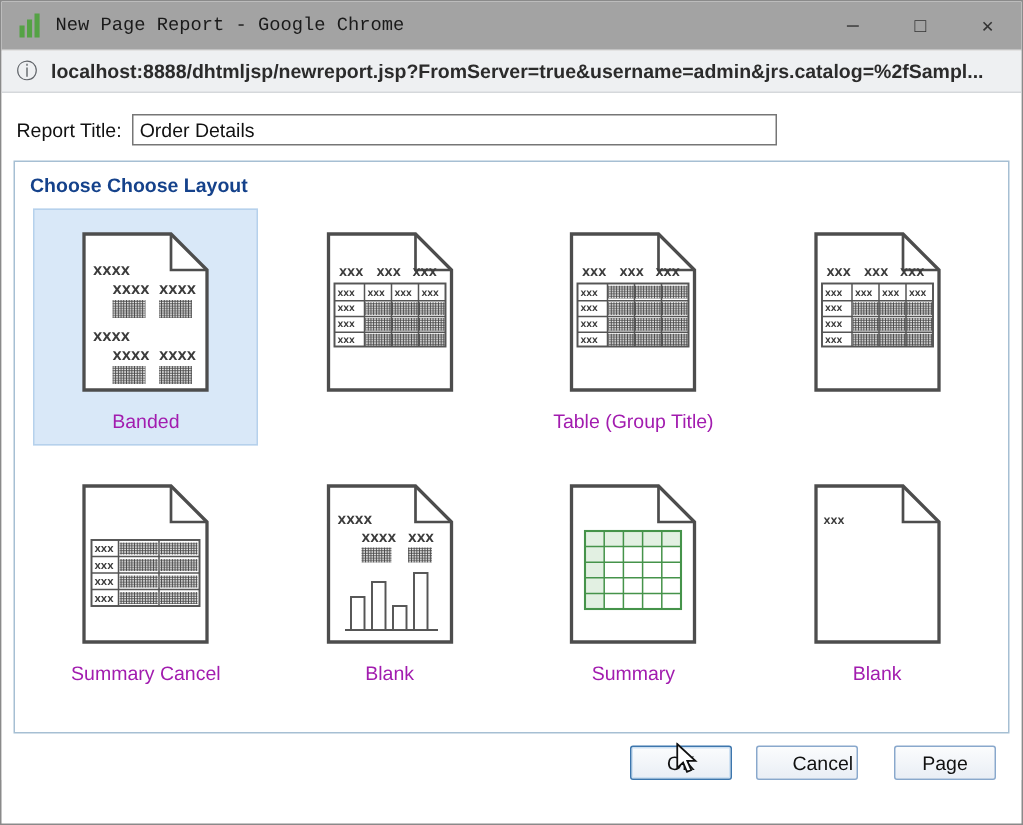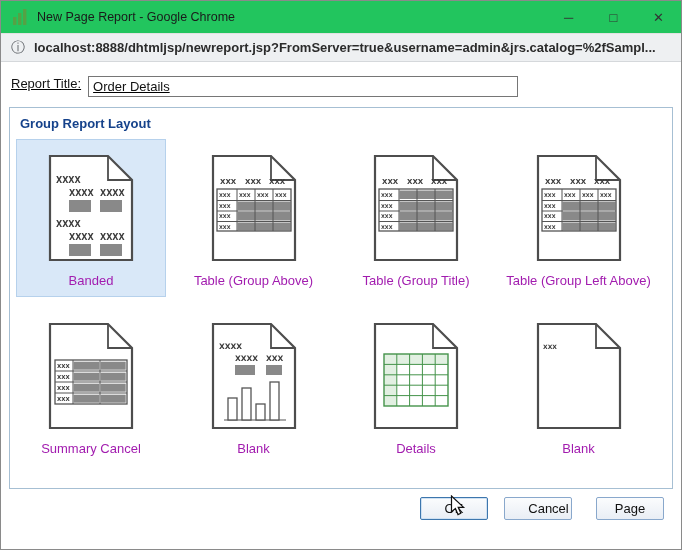--- a/index.html
+++ b/index.html
@@ -1,42 +1,42 @@
 <!DOCTYPE html>
 <html><head>
 <meta charset="utf-8">
 <style>
   * { margin:0; padding:0; box-sizing:border-box; }
   html,body { width:682px; height:550px; font-family:"Liberation Sans", sans-serif; }
   .window { position:relative; width:682px; height:550px; background:#fff; border:1px solid #8a8a8a; overflow:hidden; }
 
   
-  .titlebar { height:33px; background:#22c55e; display:flex; align-items:center; border-bottom:1px solid #e2e2e2; }
+  .titlebar { height:33px; background:#a3a3a3; display:flex; align-items:center; border-bottom:1px solid #e2e2e2;font-family:Liberation Mono, monospace; }
   .logo { width:18px; height:18px; margin:0 8px 0 10px; flex:0 0 auto; }
   .title { font-size:12.5px; color:#1a1a1a; flex:1 1 auto; white-space:nowrap; overflow:hidden; }
   .win-controls { display:flex; height:100%; }
   .win-btn { width:45px; height:100%; display:flex; align-items:center; justify-content:center;
              font-size:13px; color:#333; cursor:default; }
 
   
   .urlbar { height:28px; background:#eef0f2; border-bottom:1px solid #d5d8db; display:flex; align-items:center; padding:0 10px; }
   .info-icon { font-size:14px; color:#5f6368; margin-right:9px; }
   .url { font-size:13px; color:#2b2b2b; white-space:nowrap; overflow:hidden;font-weight:bold; }
 
   
   .content { padding:10px 8px 0 8px; background:#fff; }
-  .title-row { display:flex; align-items:flex-start; margin:4px 2px 10px 2px;text-decoration:underline; }
+  .title-row { display:flex; align-items:center; margin:4px 2px 10px 2px; }
   .title-row label { font-size:13px; color:#111; margin-right:7px; }
   .title-row input { width:430px; height:21px; border:1px solid #767676; font-size:13px;
                      font-family:"Liberation Sans", sans-serif; padding:1px 4px; color:#111; }
 
   .layout-box { border:1px solid #a6bfd3; height:382px; padding:2px 6px; }
   .legend { font-size:13px; font-weight:bold; color:#15428b; margin:6px 0 0 4px; }
   .grid { display:grid; grid-template-columns:repeat(4,1fr); row-gap:10px; margin-top:8px; }
-  .cell { display:flex; justify-content:flex-start; }
+  .cell { display:flex; justify-content:center; }
   .tile { width:150px; display:flex; flex-direction:column; align-items:center;
           padding:12px 4px 8px 4px; border:1px solid transparent; cursor:pointer; }
   .tile.selected { background:#d9e8f8; border-color:#b6d1ec; }
   .tile .label { margin-top:9px; font-size:13px; color:#a21caf; text-align:center; white-space:nowrap; }
 
   .button-row { display:flex; justify-content:flex-end; align-items:center; margin-top:8px; padding-right:9px; }
   .btn { width:68px; height:23px; font-size:13px; font-family:"Liberation Sans", sans-serif;
          color:#111; background:linear-gradient(#fbfcfd,#e9eef5); border:1px solid #89a8cc; border-radius:2px; }
   .btn-ok { border-color:#3d76ad; box-shadow:inset 0 0 0 1px #cfe1f2; }
   .btn-cancel { margin-left:16px;padding-left:21px; }
@@ -78,21 +78,21 @@
   </div>
 
   <div class="content">
 
     <div class="title-row">
       <label>Report Title:</label>
       <input type="text" value="Order Details" style="">
     </div>
 
     <div class="layout-box">
-      <div class="legend">Group Report Layout</div>
+      <div class="legend">Choose Choose Layout</div>
 
       <div class="grid">
 
         <div class="cell">
           <div class="tile selected">
             <svg width="92" height="112" viewBox="0 0 92 112">
               <path d="M5 4 H63 L87 28 V108 H5 Z" fill="#fff" stroke="#4d4d4d" stroke-width="2.2"></path>
               <path d="M63 4 V28 H87" fill="none" stroke="#4d4d4d" stroke-width="1.8"></path>
               <text x="11" y="31" font-size="8">XXXX</text>
               <text x="24" y="44" font-size="8">XXXX</text>
@@ -123,21 +123,20 @@
               <rect x="29.5" y="70.5" width="53" height="8" fill="url(#hatch)"></rect>
               <path d="M29 37 V79 M47 37 V79 M65 37 V79 M9 48.5 H83 M9 59 H83 M9 69.5 H83" stroke="#555" stroke-width="1" fill="none"></path>
               <text x="11" y="45" font-size="5">XXX</text>
                 <text x="31" y="45" font-size="5">XXX</text>
                 <text x="49" y="45" font-size="5">XXX</text>
                 <text x="67" y="45" font-size="5">XXX</text>
               <text x="11" y="55.5" font-size="5">XXX</text>
                 <text x="11" y="66" font-size="5">XXX</text>
                 <text x="11" y="76.5" font-size="5">XXX</text>
             </svg>
-            <div class="label">Table (Group Above)</div>
           </div>
         </div>
 
         <div class="cell">
           <div class="tile">
             <svg width="92" height="112" viewBox="0 0 92 112">
               <path d="M5 4 H63 L87 28 V108 H5 Z" fill="#fff" stroke="#4d4d4d" stroke-width="2.2"></path>
               <path d="M63 4 V28 H87" fill="none" stroke="#4d4d4d" stroke-width="1.8"></path>
               <text x="12" y="32" font-size="7">XXX</text>
                 <text x="37" y="32" font-size="7">XXX</text>
@@ -171,21 +170,20 @@
               <rect x="29.5" y="70.5" width="53" height="8" fill="url(#hatch)"></rect>
               <path d="M29 37 V79 M47 37 V79 M65 37 V79 M9 48.5 H83 M9 59 H83 M9 69.5 H83" stroke="#555" stroke-width="1" fill="none"></path>
               <text x="11" y="45" font-size="5">XXX</text>
                 <text x="31" y="45" font-size="5">XXX</text>
                 <text x="49" y="45" font-size="5">XXX</text>
                 <text x="67" y="45" font-size="5">XXX</text>
               <text x="11" y="55.5" font-size="5">XXX</text>
                 <text x="11" y="66" font-size="5">XXX</text>
                 <text x="11" y="76.5" font-size="5">XXX</text>
             </svg>
-            <div class="label">Table (Group Left Above)</div>
           </div>
         </div>
 
         <div class="cell">
           <div class="tile">
             <svg width="92" height="112" viewBox="0 0 92 112">
               <path d="M5 4 H63 L87 28 V108 H5 Z" fill="#fff" stroke="#4d4d4d" stroke-width="2.2"></path>
               <path d="M63 4 V28 H87" fill="none" stroke="#4d4d4d" stroke-width="1.8"></path>
               <rect x="10" y="40" width="72" height="44" fill="#fff" stroke="#555" stroke-width="1.3"></rect>
               <rect x="28.7" y="41.7" width="25.5" height="8" fill="url(#hatch)"></rect>
@@ -229,21 +227,21 @@
         <div class="cell">
           <div class="tile">
             <svg width="92" height="112" viewBox="0 0 92 112">
               <path d="M5 4 H63 L87 28 V108 H5 Z" fill="#fff" stroke="#4d4d4d" stroke-width="2.2"></path>
               <path d="M63 4 V28 H87" fill="none" stroke="#4d4d4d" stroke-width="1.8"></path>
               <rect x="14" y="34" width="64" height="10.4" fill="#e2f0e2"></rect>
               <rect x="14" y="34" width="12.8" height="52" fill="#e2f0e2"></rect>
               <rect x="14" y="34" width="64" height="52" fill="none" stroke="#45934a" stroke-width="1.4"></rect>
               <path d="M26.8 34 V86 M39.6 34 V86 M52.4 34 V86 M65.2 34 V86 M14 44.4 H78 M14 54.8 H78 M14 65.2 H78 M14 75.6 H78" stroke="#45934a" stroke-width="1" fill="none"></path>
             </svg>
-            <div class="label">Details</div>
+            <div class="label">Summary</div>
           </div>
         </div>
 
         <div class="cell">
           <div class="tile">
             <svg width="92" height="112" viewBox="0 0 92 112">
               <path d="M5 4 H63 L87 28 V108 H5 Z" fill="#fff" stroke="#4d4d4d" stroke-width="2.2"></path>
               <path d="M63 4 V28 H87" fill="none" stroke="#4d4d4d" stroke-width="1.8"></path>
               <text x="10" y="29" font-size="6">XXX</text>
             </svg>

